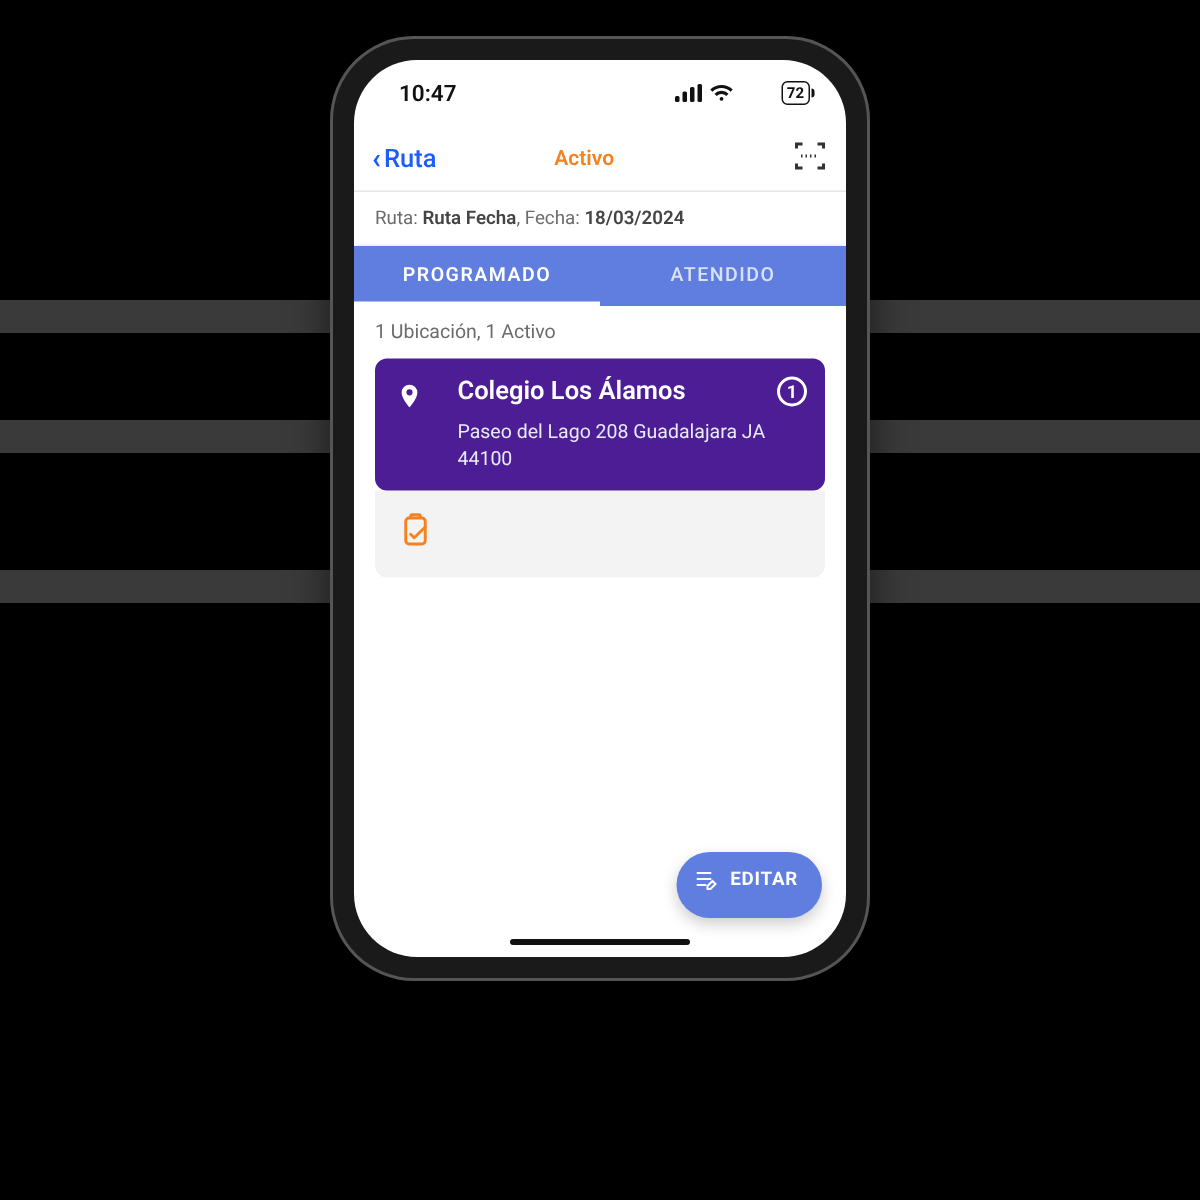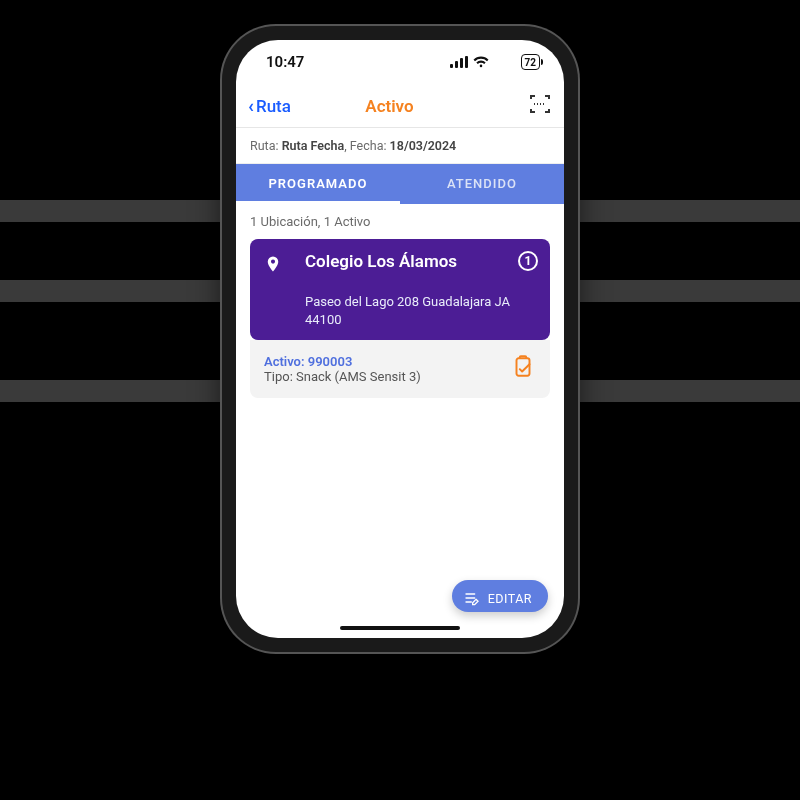--- a/index.html
+++ b/index.html
@@ -71,21 +71,21 @@
     display:flex; align-items:center;
     padding: 0 12px;
     border-bottom: 1px solid #e6e6e6;
   }
   .back {
     display:flex; align-items:center; gap:2px;
     color:#1a5cff; font-size:17px; font-weight:500;
   }
   .back .chev { font-size:19px; font-weight:700; line-height:1; }
   .nav-title {
-    flex:1; text-align:center; color:#f58220; font-weight:600; font-size:17px;
+    flex:1; text-align:center; color:#f58220; font-weight:600; font-size:14px;
     margin-left:-40px; 
   }
   .scan-icon { width:24px; color:#333; }
 
   
   .routeinfo {
     padding: 10px 14px;
     font-size:12.5px; color:#6b6b6b;
     border-bottom:1px solid #eee;
   }
@@ -113,21 +113,21 @@
     background:#4c1d95;
     border-radius:8px;
     color:#fff;
     padding:12px 14px;
     display:flex; gap:23px;
     position:relative;
   }
   .pin { flex:0 0 auto; margin-top:2px; }
   .loc-body { flex:1; }
   .loc-title { font-size:17px; font-weight:600; }
-  .loc-addr { font-size:13px; margin-top:22px; color:#e8ecfa; line-height:1.35; }
+  .loc-addr { font-size:13px; margin-top:9px; color:#e8ecfa; line-height:1.35; }
   .loc-count {
     position:absolute; right:12px; top:12px;
     width:20px; height:20px; border-radius:50%;
     border:2px solid #fff; color:#fff;
     display:flex; align-items:center; justify-content:center;
     font-size:12px; font-weight:700;
   }
 
   
   .asset-card {
@@ -139,23 +139,23 @@
   .asset-id { color:#4f6fde; font-weight:600; }
   .clipboard-icon { color:#f58220; }
 
   .content { flex:1; position:relative; }
 
   
   .fab {
     position:absolute; right:16px; bottom:26px;
     background:#5f7ee0; color:#fff;
     border-radius:999px;
-    padding:10px 16px 6px 12px;
+    padding:10px 16px 18px 12px;
     display:flex; align-items:center; gap:8px;
-    font-size:12.5px; font-weight:400; letter-spacing:.5px;
+    font-size:12.5px; font-weight:700; letter-spacing:.5px;
     box-shadow:0 4px 10px rgba(0,0,0,.2);
   }
 
   
   .home-ind {
     position:absolute; bottom:8px; left:50%; transform:translateX(-50%);
     width:120px; height:4px; border-radius:3px; background:#111;
   }
 </style>
 </head>
@@ -221,24 +221,20 @@
           </svg>
       </span>
       <div class="loc-body">
         <div class="loc-title">Colegio Los Álamos</div>
         <div class="loc-addr">Paseo del Lago 208 Guadalajara JA 44100</div>
       </div>
       <div class="loc-count">1</div>
     </div>
 
     <div class="asset-card">
-      <div class="asset-info">
-        <div class="asset-id">Activo: 990003</div>
-        <div>Tipo: Snack (AMS Sensit 3)</div>
-      </div>
       <span class="clipboard-icon">
         <svg width="26" height="26" viewBox="0 0 24 24" fill="none" stroke="#f58220" stroke-width="1.8">
             <rect x="6" y="4" width="12" height="16" rx="2"></rect>
             <path d="M9 4V3a1 1 0 011-1h4a1 1 0 011 1v1"></path>
             <path d="m9 14 2.2 2.2L18 9.5" stroke-linecap="round" stroke-linejoin="round"></path>
           </svg>
       </span>
     </div>
 
     <div class="content">

